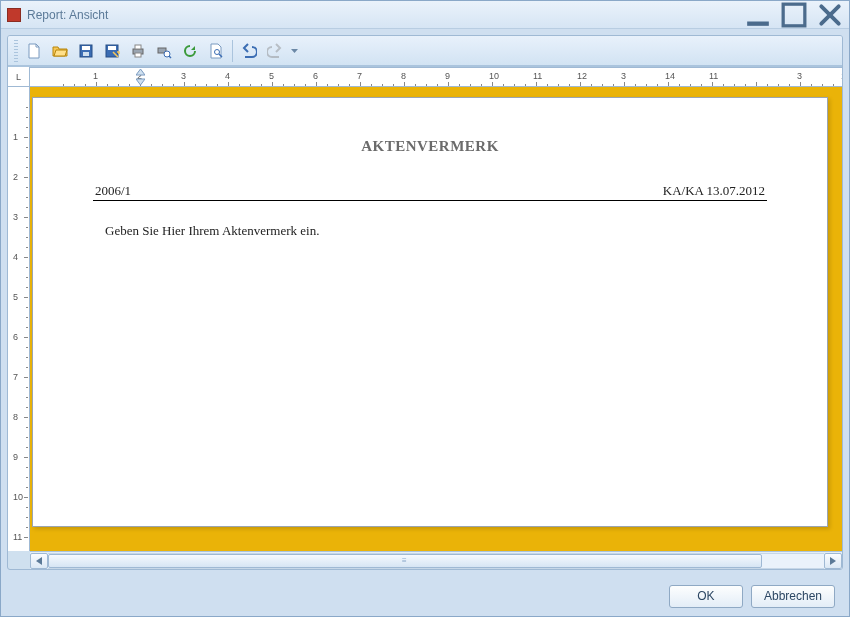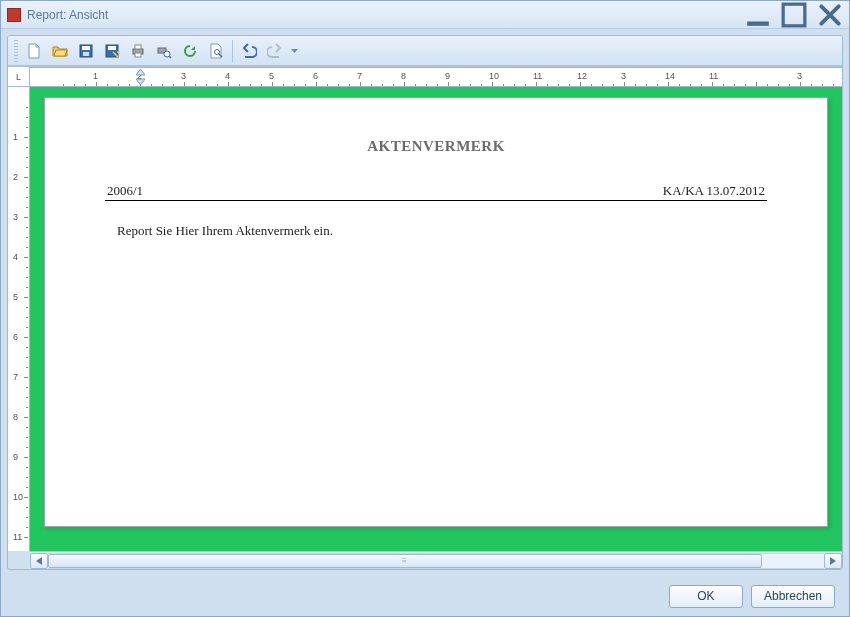--- a/index.html
+++ b/index.html
@@ -98,22 +98,22 @@
     position:relative;
     overflow:hidden;
   }
   .rv-num {position:absolute;left:5px;font-size:9px;color:#555;transform:translateY(-50%);}
   .rv-tick {position:absolute;left:16px;width:4px;height:1px;background:#888;}
   .rv-tick.small{width:2px;left:18px;}
   .doc-scroll {
     flex:1;
     position:relative;
     overflow:hidden;
-    background:#22c55e;
-    padding:10px 14px 0 14px;
+    background:#eab308;
+    padding:10px 14px 0 2px;
   }
   .page {
     background:#fff;
     border:1px solid #9aa5b1;
     box-shadow:2px 2px 4px rgba(0,0,0,0.15);
     width:100%;
     height:430px;
     padding:40px 60px 20px 60px;
     font-family:"Times New Roman", serif;
     font-size:13px;
@@ -433,21 +433,21 @@
           <div class="rv-tick small" style="top: 430px;"></div>
           <div class="rv-tick small" style="top: 440px;"></div>
         </div>
       <div class="doc-scroll">
         <div class="page">
           <div class="doc-title">AKTENVERMERK</div>
           <div class="doc-headerline">
             <span>2006/1</span>
             <span>KA/KA 13.07.2012</span>
           </div>
-          <div class="doc-body">Report Sie Hier Ihrem Aktenvermerk ein.</div>
+          <div class="doc-body">Geben Sie Hier Ihrem Aktenvermerk ein.</div>
         </div>
       </div>
     </div>
 
     <div class="hscroll">
       <div class="hs-btn">
         <svg width="6" height="8" viewBox="0 0 6 8">
             <path d="M6 0v8L0 4z" fill="#5b7a98"></path>
           </svg>
       </div>

